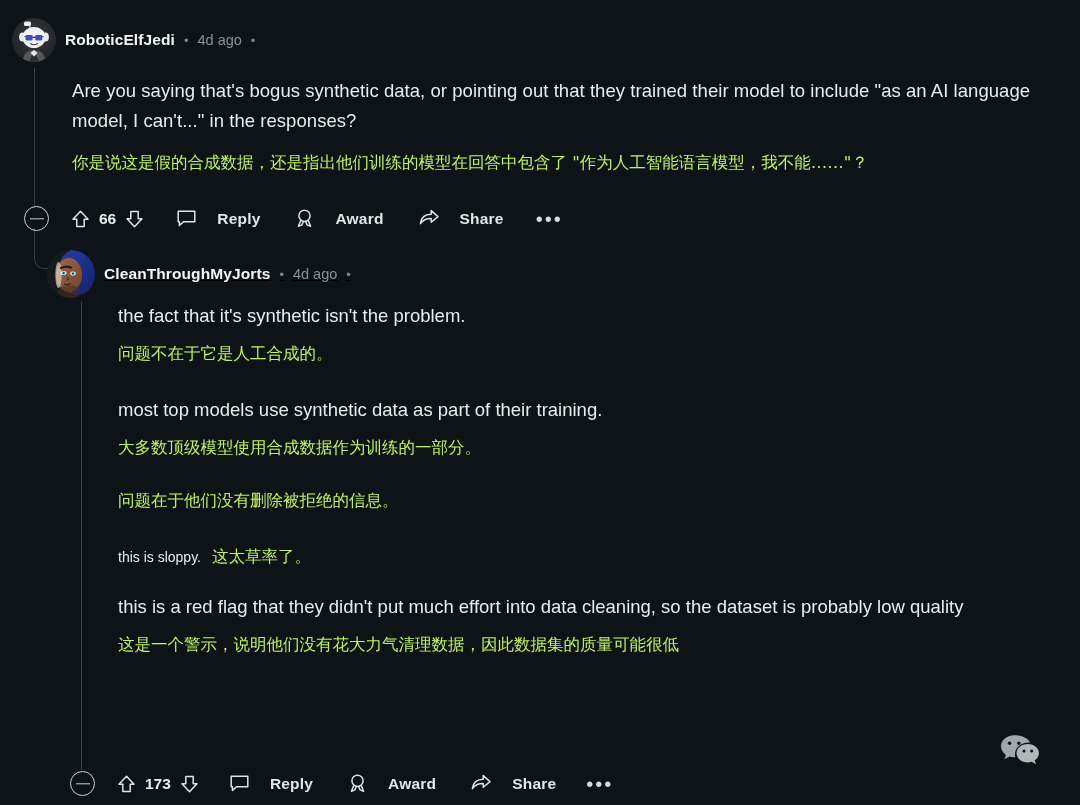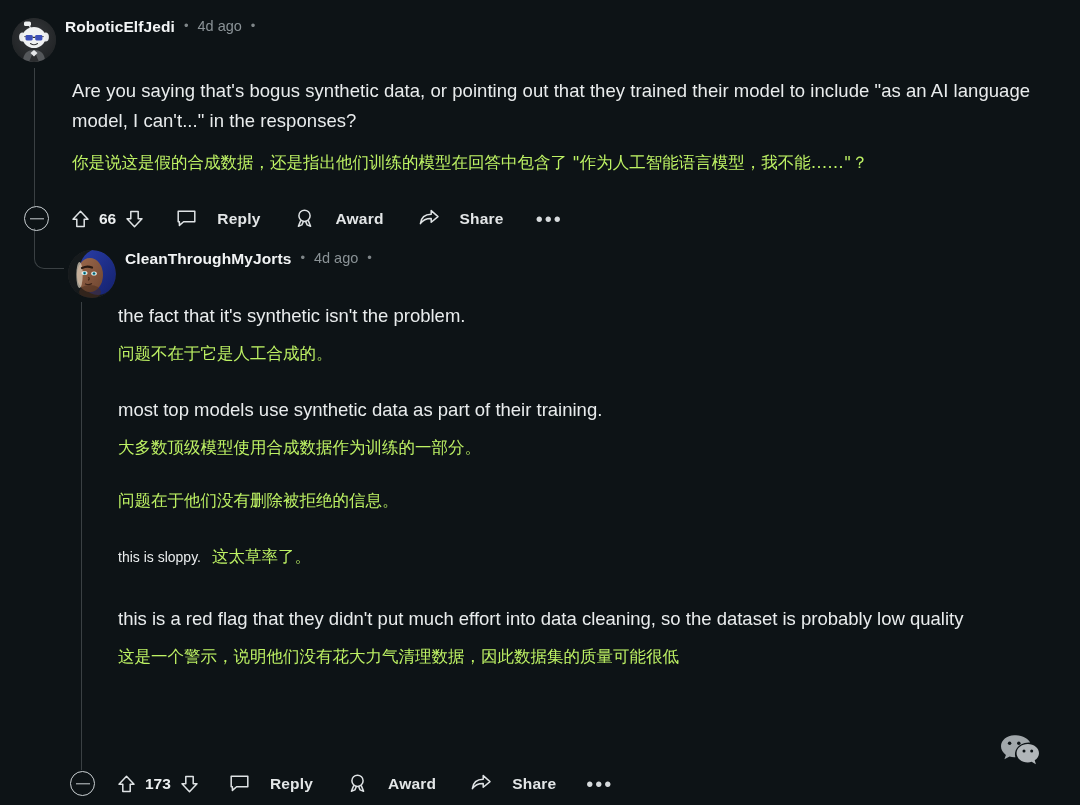--- a/index.html
+++ b/index.html
@@ -20,20 +20,21 @@
     height: 805px;
     background: #0d1316;
   }
 
   
   .comment {
     position: relative;
   }
   .comment-header {
     display: flex;
+    align-items: center;
     gap: 9px;
   }
   .avatar {
     border-radius: 50%;
     flex: 0 0 auto;
     position: relative;
     overflow: hidden;
     background: #26292b;
   }
   .username {
@@ -224,21 +225,21 @@
         </svg>
         <span class="act-label">Share</span>
       </div>
 
       <div class="dots" style="margin-left:32px;">•••</div>
     </div>
   </div>
 
   <div class="comment">
 
-    <div class="comment-header" style="position:absolute; left:68px; top:250px;">
+    <div class="comment-header" style="position:absolute; left:47px; top:250px;text-decoration:underline;">
       <div class="avatar" style="width:48px;height:48px;">
         <svg width="48" height="48" viewBox="0 0 48 48">
           <defs>
             <clipPath id="avClip2">
                 <circle cx="24" cy="24" r="24"></circle>
               </clipPath>
             <linearGradient id="hoodG" x1="0" y1="0" x2="1" y2="1">
               <stop offset="0%" stop-color="#2a3ea8"></stop>
               <stop offset="100%" stop-color="#13206b"></stop>
             </linearGradient>
@@ -295,21 +296,21 @@
 
       <div style="margin-top:29px;">
         <p class="zh-text" style="margin:12px 0 0 0; font-size:16.5px; line-height:24px; font-family:'DejaVu Sans', sans-serif;">问题在于他们没有删除被拒绝的信息。</p>
       </div>
 
       <div style="margin-top:30px; display:flex; align-items:baseline; gap:11px;">
         <span class="body-text" style="font-size:14px; line-height:28px;">this is sloppy.</span>
         <span class="zh-text" style="font-size:16.5px; font-family:'DejaVu Sans', sans-serif;">这太草率了。</span>
       </div>
 
-      <div style="margin-top:34px;">
+      <div style="margin-top:22px;">
         <p class="body-text" style="margin:0; font-size:18.5px; line-height:28px;">this is a red flag that they didn't put much effort into data cleaning, so the dataset is probably low quality</p>
         <p class="zh-text" style="margin:12px 0 0 0; font-size:16.5px; line-height:24px; font-family:'DejaVu Sans', sans-serif;">这是一个警示，说明他们没有花大力气清理数据，因此数据集的质量可能很低</p>
       </div>
     </div>
 
     <div class="actions" style="left:70px; top:771px;">
       <div class="collapse-btn"></div>
 
       <div class="vote-group" style="margin-left:22px;">
         <span>

